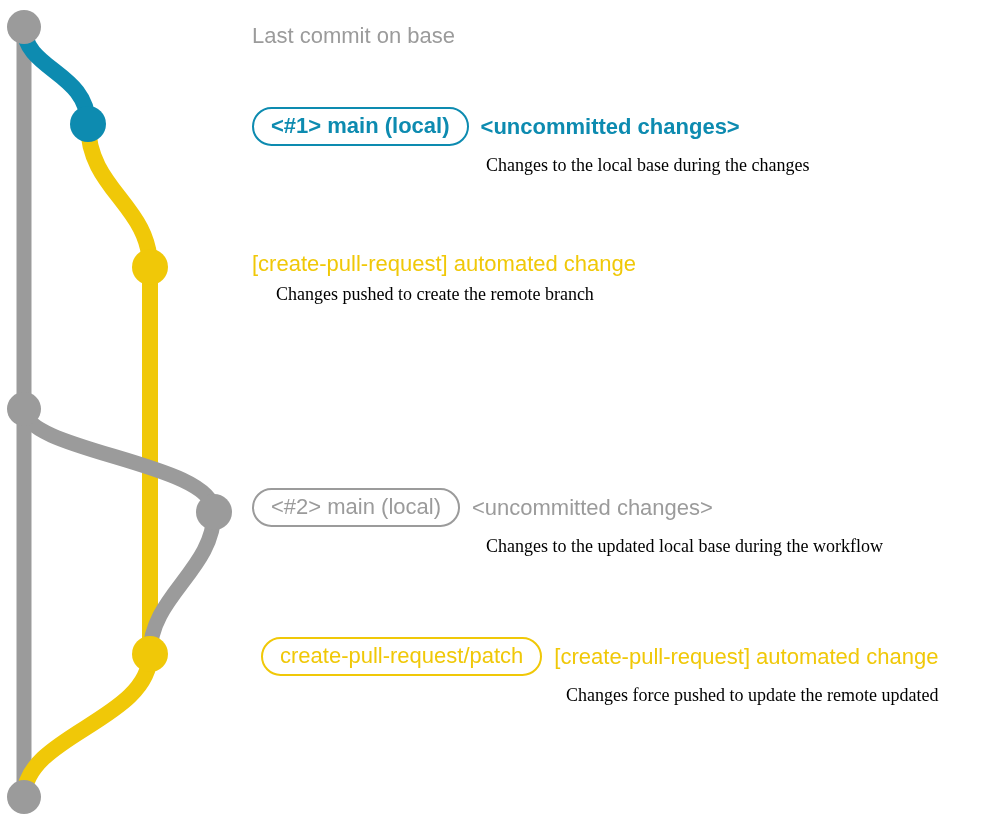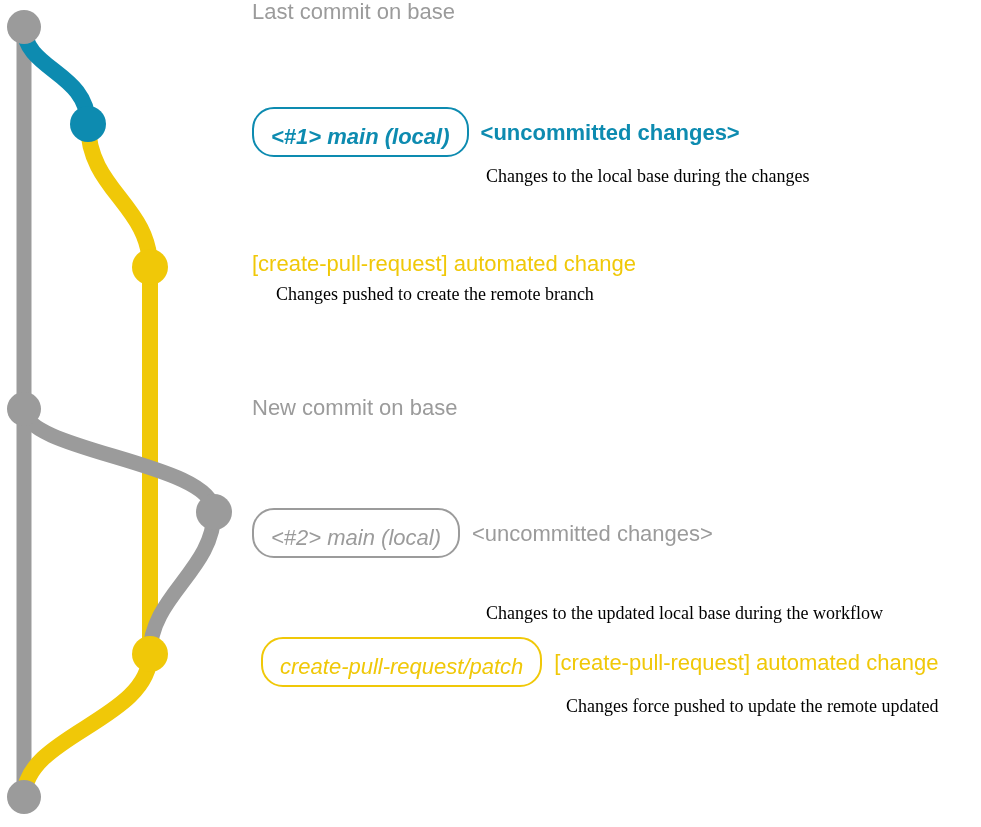--- a/index.html
+++ b/index.html
@@ -46,26 +46,25 @@
     flex-direction: row;
     align-items: center;
     gap: 12px;
     white-space: nowrap;
   }
 
   .pill {
     display: inline-block;
     border: 2px solid currentColor;
     border-radius: 22px;
-    padding: 16px 17px 7px 17px;
+    padding: 5px 17px 7px 17px;
     font-size: 22px;
     line-height: 1.05;
     font-weight: 400;
     background: transparent;
-    font-style: italic;
   }
 
   .headline {
     font-size: 22px;
     line-height: 1.05;
     font-weight: 400;
     white-space: nowrap;
   }
 
   .subtext {
@@ -103,48 +102,43 @@
   <circle cx="88" cy="124" r="18" fill="#0d8bb0"></circle>
   <circle cx="150" cy="267" r="18" fill="#f0c808"></circle>
   <circle cx="24" cy="409" r="17" fill="#9b9b9b"></circle>
   <circle cx="214" cy="512" r="18" fill="#9b9b9b"></circle>
   <circle cx="150" cy="654" r="18" fill="#f0c808"></circle>
   <circle cx="24" cy="797" r="17" fill="#9b9b9b"></circle>
 </svg>
 
 <div class="rows">
 
-  <div class="row" style="top:0;justify-content:center;">
+  <div class="row" style="top:24px;justify-content:center;">
     <div class="row-main">
       <span class="headline c-gray">Last commit on base</span>
     </div>
   </div>
 
   <div class="row" style="top:107px;">
     <div class="row-main">
       <span class="pill c-blue bold-head">&lt;#1&gt; main (local)</span>
       <span class="headline c-blue bold-head">&lt;uncommitted changes&gt;</span>
     </div>
     <div class="subtext" style="margin-left:234px;">Changes to the local base during the changes</div>
   </div>
 
   <div class="row" style="top:252px;">
     <div class="row-main">
       <span class="headline c-yellow">[create-pull-request] automated change</span>
     </div>
     <div class="subtext" style="margin-left:24px;">Changes pushed to create the remote branch</div>
   </div>
 
-  <div class="row" style="top:396px;">
-    <div class="row-main">
-      <span class="headline c-gray">New commit on base</span>
-    </div>
-  </div>
 
-  <div class="row" style="top:508px;gap:36px;">
+  <div class="row" style="top:488px;">
     <div class="row-main">
       <span class="pill c-gray">&lt;#2&gt; main (local)</span>
       <span class="headline c-gray">&lt;uncommitted changes&gt;</span>
     </div>
     <div class="subtext" style="margin-left:234px;">Changes to the updated local base during the workflow</div>
   </div>
 
   <div class="row" style="top:637px;align-items:flex-end;">
     <div class="row-main">
       <span class="pill c-yellow">create-pull-request/patch</span>

